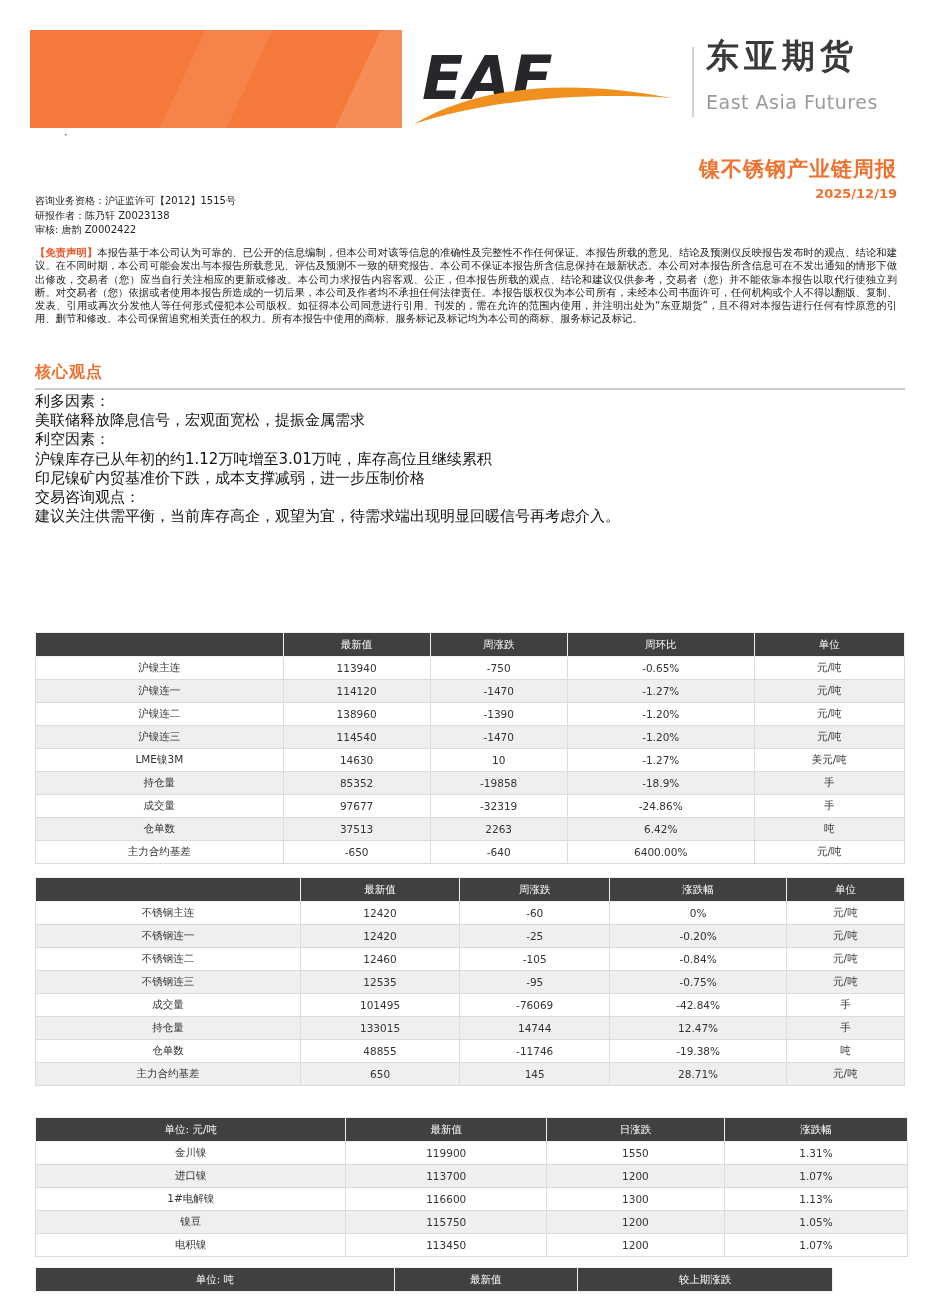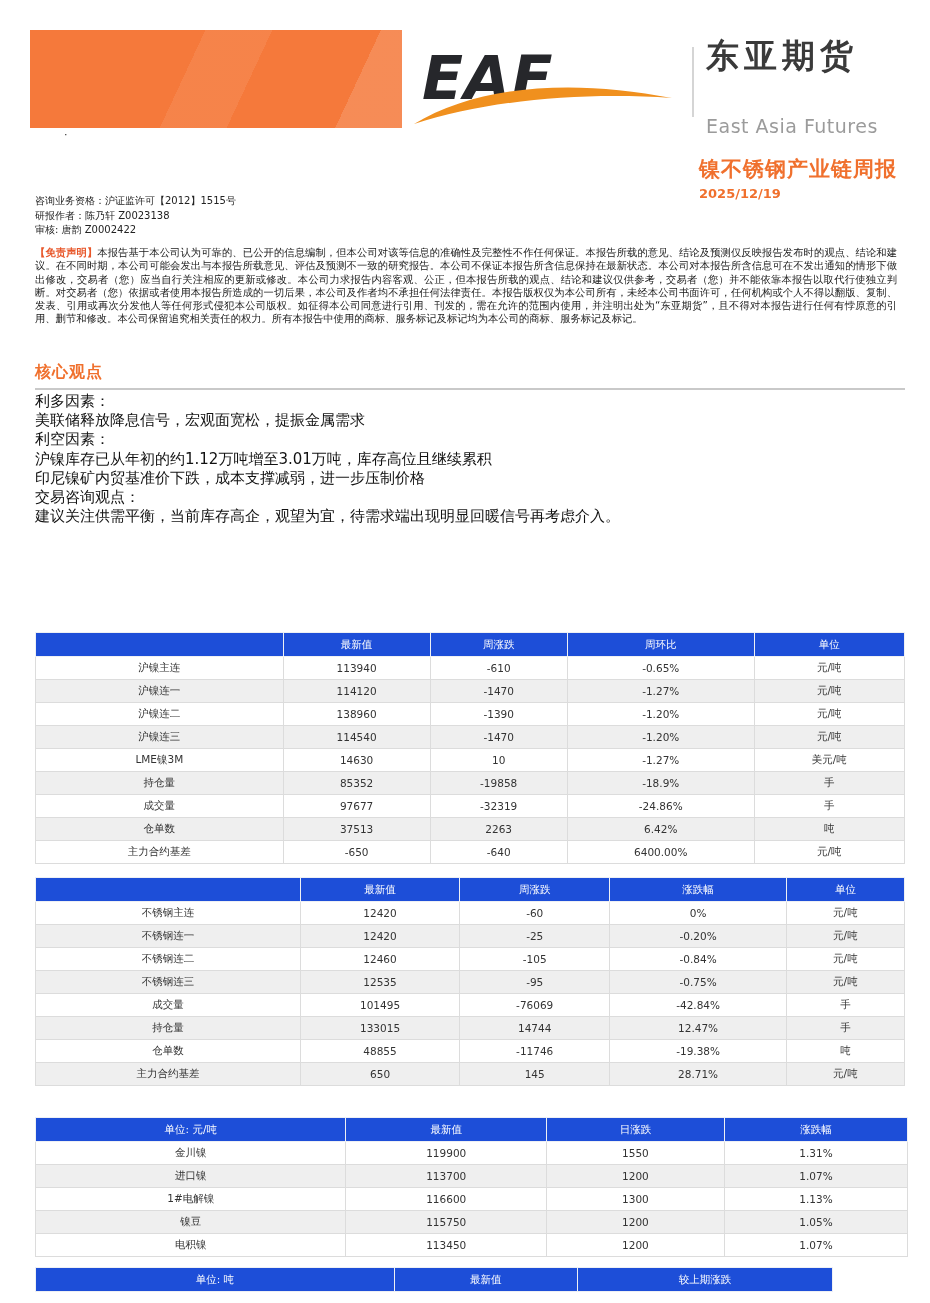--- a/index.html
+++ b/index.html
@@ -12,41 +12,41 @@
       rgba(255,255,255,0.08) 42% 58%, rgba(255,255,255,0.0) 58%);}
   .dot-mark{position:absolute;left:64px;top:128px;font-size:11px;color:#333;}
 
   .logo-wrap{position:absolute;left:422px;top:38px;width:270px;height:92px;}
   .logo-text{position:absolute;left:0;top:-6px;font-size:60px;line-height:92px;font-weight:bold;font-style:italic;
     letter-spacing:1px;color:#26272b;}
   .logo-swoosh{position:absolute;left:-12px;top:34px;width:268px;height:56px;}
   .logo-divider{position:absolute;left:692px;top:47px;width:2px;height:70px;background:#d5d5d5;}
   .brand-cn{position:absolute;left:706px;top:34px;width:200px;font-size:33px;font-weight:bold;color:#3a3a3a;
     letter-spacing:5px;white-space:nowrap;}
-  .brand-en{position:absolute;left:706px;top:91px;width:210px;font-size:19px;color:#9b9b9b;letter-spacing:0.5px;white-space:nowrap;margin-top:24px;}
-
-  .title-block{position:absolute;right:33px;top:155px;text-align:left;}
+  .brand-en{position:absolute;left:706px;top:91px;width:210px;font-size:19px;color:#9b9b9b;letter-spacing:0.5px;white-space:nowrap;}
+
+  .title-block{position:absolute;right:33px;top:155px;text-align:right;}
   .report-title{font-size:21px;font-weight:bold;color:#f0702d;letter-spacing:1px;}
   .report-date{font-size:13px;font-weight:bold;color:#f0702d;margin-top:3px;}
 
   .meta-block{position:absolute;left:35px;top:194px;font-size:10px;line-height:14.5px;color:#222;}
 
   .disclaimer{position:absolute;left:35px;top:246px;width:862px;font-size:10.3px;line-height:13.3px;color:#1a1a1a;
     text-align:justify;}
   .disc-label{color:#e8572a;font-weight:bold;}
 
   
   .core-heading{position:absolute;left:35px;top:362px;font-size:16px;font-weight:bold;color:#f0702d;letter-spacing:1px;}
   .section-divider{position:absolute;left:35px;top:388px;width:870px;height:0;border-top:2px solid #c9c9c9;}
   .core-lines{position:absolute;left:35px;top:392px;width:870px;font-size:15px;line-height:19.2px;color:#111;}
 
   
   table{border-collapse:collapse;table-layout:fixed;font-size:10.5px;}
   .ftable{position:absolute;left:35px;width:870px;}
-  th{background:#1d4ed8;color:#fff;font-weight:normal;height:23px;padding:0;text-align:center;
+  th{background:#404040;color:#fff;font-weight:normal;height:23px;padding:0;text-align:center;
     border:1px solid #eef0f4;}
   td{height:22px;padding:0;text-align:center;color:#333;border:1px solid #dcdcdc;border-top:none;}
   tbody tr:nth-child(odd){background:#ffffff;}
   tbody tr:nth-child(even){background:#efefef;}
 
   .t1{top:632px;}
   .t2{top:877px;}
   .t3{top:1117px;width:873px;}
   .t4{top:1267px;width:798px;}
 
@@ -110,21 +110,21 @@
           <th>最新值</th>
           <th>周涨跌</th>
           <th>周环比</th>
           <th>单位</th>
         </tr>
       </thead>
       <tbody>
         <tr>
           <td>沪镍主连</td>
           <td>113940</td>
-          <td>-610</td>
+          <td>-750</td>
           <td>-0.65%</td>
           <td>元/吨</td>
         </tr>
         <tr>
           <td>沪镍连一</td>
           <td>114120</td>
           <td>-1470</td>
           <td>-1.27%</td>
           <td>元/吨</td>
         </tr>

